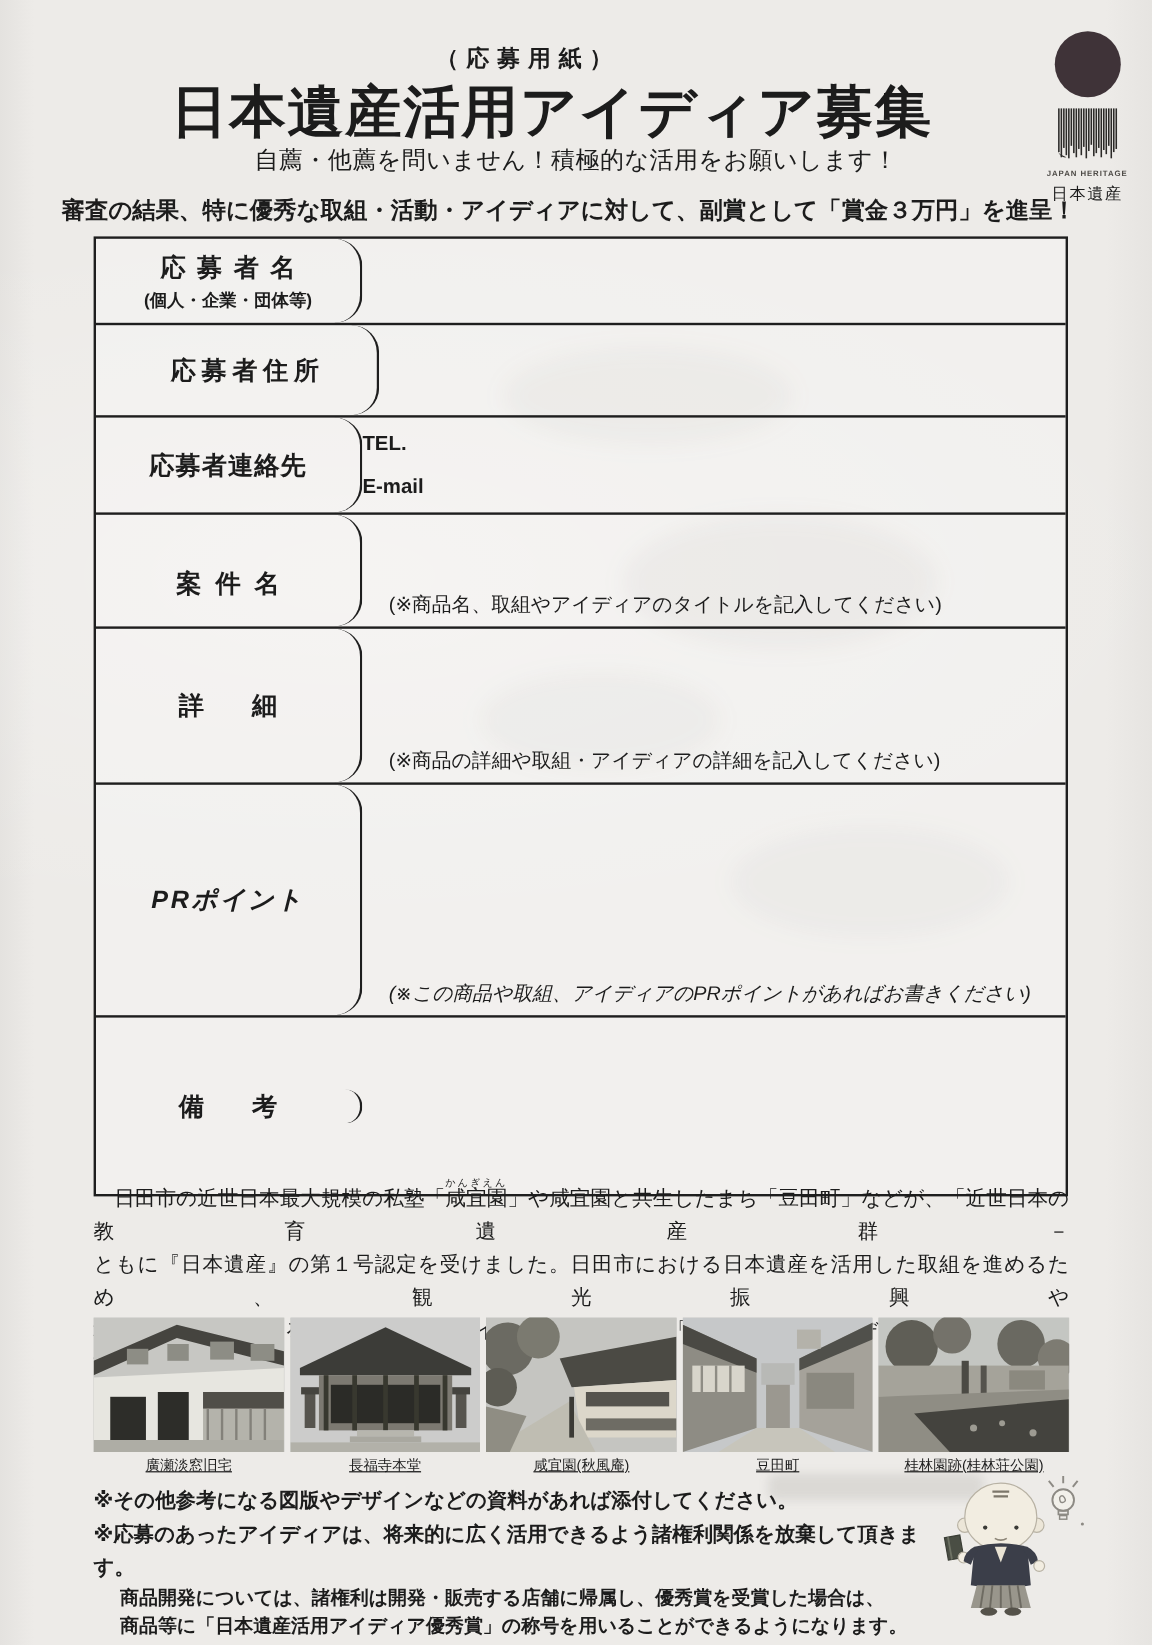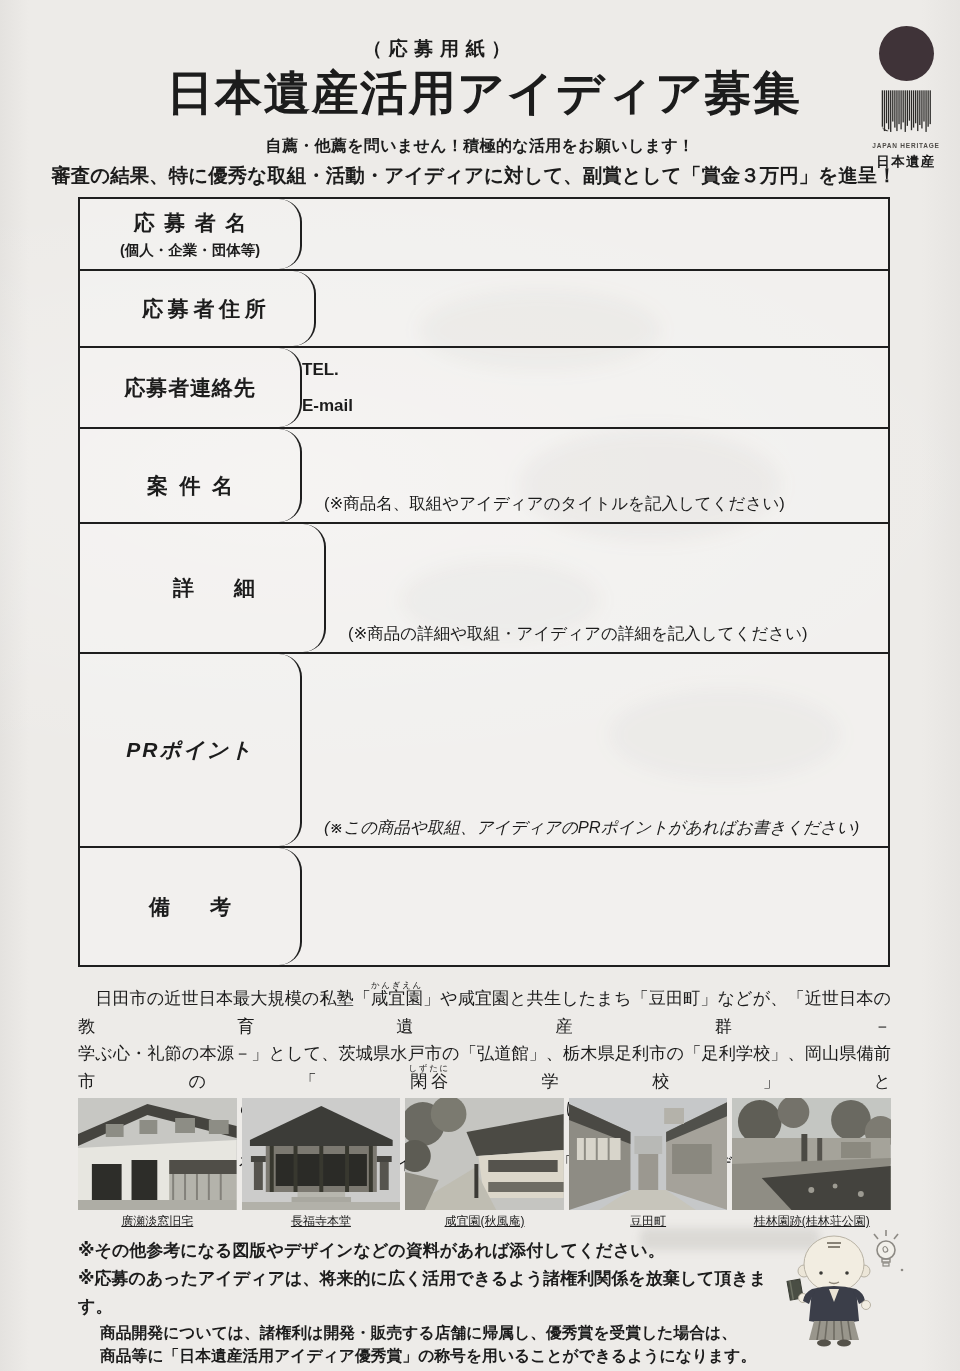--- a/index.html
+++ b/index.html
@@ -11,30 +11,30 @@
       #ebe9e6;
     font-family:"Liberation Sans","DejaVu Sans",sans-serif;
     color:#1c1c1c;
   }
   .ghost{position:absolute;border-radius:50%;filter:blur(9px);pointer-events:none;}
   
   .paper-label{position:absolute;top:36px;left:0;width:880px;text-align:center;
     font-size:19px;letter-spacing:.35em;font-weight:700;}
   .page-title{position:absolute;top:62px;left:0;width:920px;text-align:center;
     font-size:47px;font-weight:800;letter-spacing:.03em;}
-  .subtitle1{position:absolute;top:136px;left:0;width:960px;text-align:center;
-    font-size:16px;font-weight:700;letter-spacing:.02em;}
+  .subtitle1{position:absolute;top:120px;left:0;width:960px;text-align:center;
+    font-size:20px;font-weight:400;letter-spacing:.02em;}
   .subtitle2{position:absolute;top:162px;left:0;width:948px;text-align:center;
     font-size:19.5px;font-weight:700;letter-spacing:0;}
   
   .jh-logo{position:absolute;left:856px;top:26px;width:100px;text-align:center;}
   .jh-circle{width:55px;height:55px;border-radius:50%;margin:0 auto;background:#3f3338;}
   .jh-bars{display:block;margin:6px auto 0;}
   .jh-en{font-size:6.5px;letter-spacing:.12em;color:#4d4a46;margin-top:5px;font-weight:600;}
-  .jh-jp{font-size:13.5px;margin-top:4px;font-weight:700;letter-spacing:.1em;}
+  .jh-jp{font-size:13.5px;margin-top:4px;font-weight:400;letter-spacing:.1em;}
   
   .form-table{position:absolute;left:78px;top:197px;width:812px;
     border:2px solid #1e1e1e;background:rgba(255,255,255,.28);box-sizing:border-box;}
   .form-row{display:flex;border-top:2px solid #1e1e1e;box-sizing:border-box;}
   .form-row:first-child{border-top:none;}
   .cell-label{width:222px;flex:0 0 222px;border-right:2px solid #1e1e1e;box-sizing:border-box;
     display:flex;flex-direction:column;align-items:center;justify-content:center;
     font-size:21px;font-weight:600;border-radius:23px;}
   .cell-content{flex:1;position:relative;box-sizing:border-box;}
   .sublabel{font-size:14.5px;font-weight:600;margin-top:4px;letter-spacing:0;}
@@ -69,21 +69,21 @@
 </head>
 <body>
 
 <div class="ghost" style="left:420px;top:290px;width:240px;height:80px;background:rgba(110,108,102,.07);"></div>
 <div class="ghost" style="left:520px;top:430px;width:260px;height:110px;background:rgba(110,108,102,.08);"></div>
 <div class="ghost" style="left:400px;top:560px;width:200px;height:80px;background:rgba(110,108,102,.06);"></div>
 <div class="ghost" style="left:610px;top:690px;width:230px;height:90px;background:rgba(110,108,102,.06);"></div>
 <div class="ghost" style="left:640px;top:1228px;width:180px;height:22px;border-radius:8px;background:rgba(90,88,84,.12);filter:blur(4px);"></div>
 
 <div class="paper-label">（応募用紙）</div>
-<h1 class="page-title" style="margin:0;padding-left:24px;">日本遺産活用アイディア募集</h1>
+<h1 class="page-title" style="margin:0;">日本遺産活用アイディア募集</h1>
 <div class="subtitle1">自薦・他薦を問いません！積極的な活用をお願いします！</div>
 <div class="subtitle2">審査の結果、特に優秀な取組・活動・アイディアに対して、副賞として「賞金３万円」を進呈！</div>
 
 <div class="jh-logo">
   <div class="jh-circle"></div>
   <svg class="jh-bars" width="52" height="50" viewBox="0 0 60 50">
     <g fill="#2b2a28">
       <rect x="2" y="0" width="1.5" height="42"></rect>
         <rect x="4.4" y="0" width="1.5" height="47"></rect>
       <rect x="6.8" y="0" width="1.5" height="38"></rect>
@@ -141,47 +141,46 @@
     </div>
   </div>
   <div class="form-row" style="height:95px;">
     <div class="cell-label">
       <span class="sp-d">案件名</span>
     </div>
     <div class="cell-content">
       <div class="cell-note">(※商品名、取組やアイディアのタイトルを記入してください)</div>
     </div>
   </div>
-  <div class="form-row" style="height:130px;padding-left:24px;">
+  <div class="form-row" style="height:130px;">
     <div class="cell-label">
       <span class="sp-e">詳細</span>
     </div>
     <div class="cell-content">
       <div class="cell-note">(※商品の詳細や取組・アイディアの詳細を記入してください)</div>
     </div>
   </div>
   <div class="form-row" style="height:194px;font-style:italic;">
     <div class="cell-label">
       <span class="sp-f">PRポイント</span>
     </div>
     <div class="cell-content">
       <div class="cell-note">(※この商品や取組、アイディアのPRポイントがあればお書きください)</div>
     </div>
   </div>
-  <div class="form-row" style="height:119px;">
+  <div class="form-row" style="height:149px;align-items:center;">
     <div class="cell-label">
       <span class="sp-e">備考</span>
     </div>
     <div class="cell-content"></div>
   </div>
 </div>
 
 <div class="description">
     <div class="para-line">　日田市の近世日本最大規模の私塾「<ruby>咸宜園<rt>かんぎえん</rt></ruby>」や咸宜園と共生したまち「豆田町」などが、「近世日本の教育遺産群－</div>
-    <div class="para-line">学ぶ心・礼節の本源－」として、茨城県水戸市の「弘道館」、栃木県足利市の「足利学校」、岡山県備前市の「<ruby>閑谷<rt>しずたに</rt></ruby>学校」と</div>
     <div class="para-line">ともに『日本遺産』の第１号認定を受けました。日田市における日本遺産を活用した取組を進めるため、観光振興や</div>
     <div class="para-line">地域活性化につながる商品開発や活用アイディアを広く募る「日本遺産活用アイディア募集事業」を実施します。</div>
   </div>
 
 <div class="photos">
   <div class="photo-item">
     <svg class="photo-img" viewBox="0 0 160 112" preserveAspectRatio="none">
       <rect width="160" height="112" fill="#c7c7c3"></rect>
       <polygon points="0,50 160,42 160,112 0,112" fill="#e7e6e0"></polygon>
       <polygon points="0,36 70,6 160,28 160,40 70,17 0,48" fill="#45443f"></polygon>

